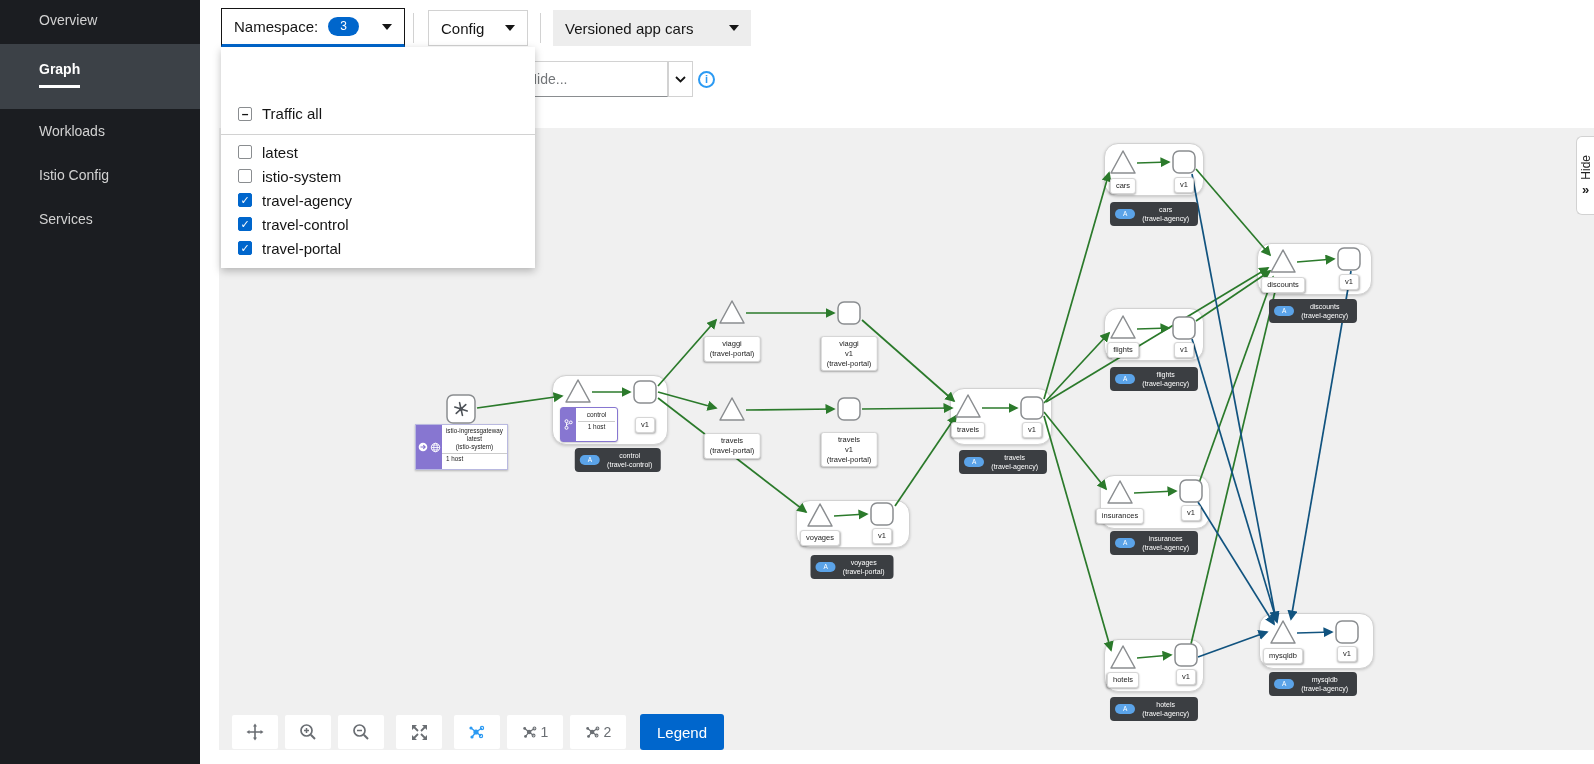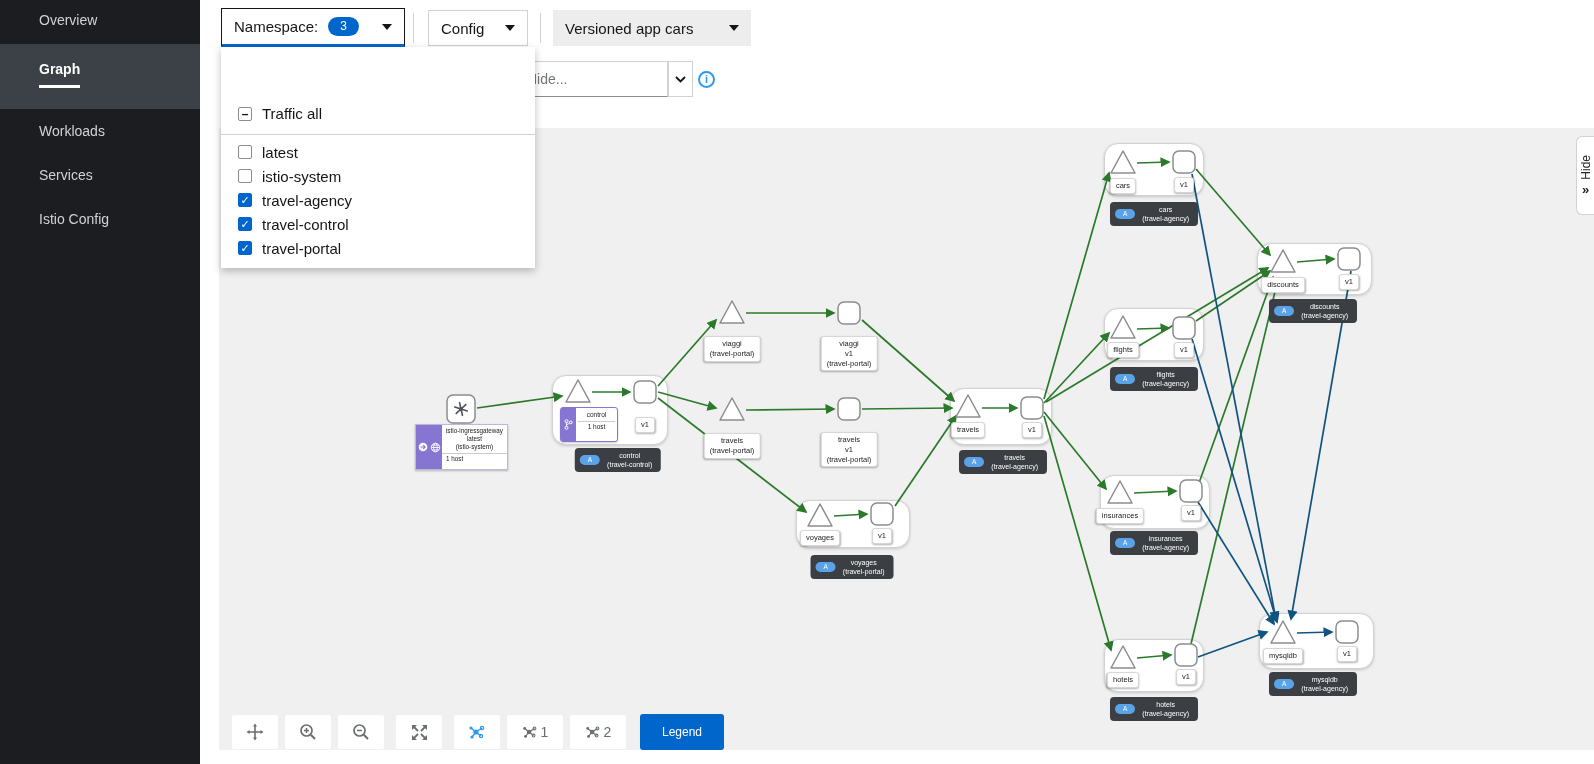--- a/index.html
+++ b/index.html
@@ -102,21 +102,21 @@
   .ctl-body { flex:1; font-size:6.5px; color:#222; text-align:center; line-height:1.2; padding-top:3px; }
   .ctl-body .hr { border-top:1px solid #ccc; margin:2px 2px 1px 2px; }
 
   
   .bottombar { position:absolute; left:232px; top:714px; display:flex; align-items:center; z-index:6; }
   .tool-btn { width:46px; height:34px; background:#fff; border:none; border-radius:2px;
               display:flex; align-items:center; justify-content:center; cursor:pointer;
               color:#6a6e73; font-size:14px; gap:3px; }
   .tool-btn.wide { width:56px; }
   .legend-btn { width:84px; height:36px; background:#0066cc; color:#fff; border:none;
-                border-radius:3px; font-size:12px; cursor:pointer; margin-left:14px;
+                border-radius:3px; font-size:15px; cursor:pointer; margin-left:14px;
                 font-family:"Liberation Sans",sans-serif; }
   .sp4 { width:7px; } .sp12 { width:12px; }
 
   
   .side-tab { position:absolute; right:0; top:136px; width:18px; height:79px;
               background:#fff; border:1px solid #d2d2d2; border-right:none;
               border-radius:6px 0 0 6px; z-index:6; display:flex; flex-direction:column;
               align-items:center; justify-content:center; gap:4px; cursor:pointer; }
   .side-tab .vtext { writing-mode:vertical-rl; transform:rotate(180deg); font-size:12px; color:#222; }
   .side-tab .chev { font-size:13px; font-weight:bold; color:#222; line-height:1; }
@@ -385,22 +385,22 @@
       <div>control</div>
       <div class="hr"></div>
       <div>1 host</div>
     </div>
   </div>
 
   <nav class="sidebar">
     <div class="nav-item first"><span class="nav-label">Overview</span></div>
     <div class="nav-item active"><span class="nav-label">Graph</span></div>
     <div class="nav-item"><span class="nav-label">Workloads</span></div>
+    <div class="nav-item"><span class="nav-label">Istio Config</span></div>
     <div class="nav-item"><span class="nav-label">Services</span></div>
-    <div class="nav-item"><span class="nav-label">Istio Config</span></div>
   </nav>
 
   <div class="topbar">
     <div class="ns-btn">
       <span class="lbl">Namespace:</span>
       <span class="count-badge">3</span>
       <span class="caret"></span>
     </div>
     <div class="vsep" style="left:213px"></div>
     <div class="traffic-btn">

